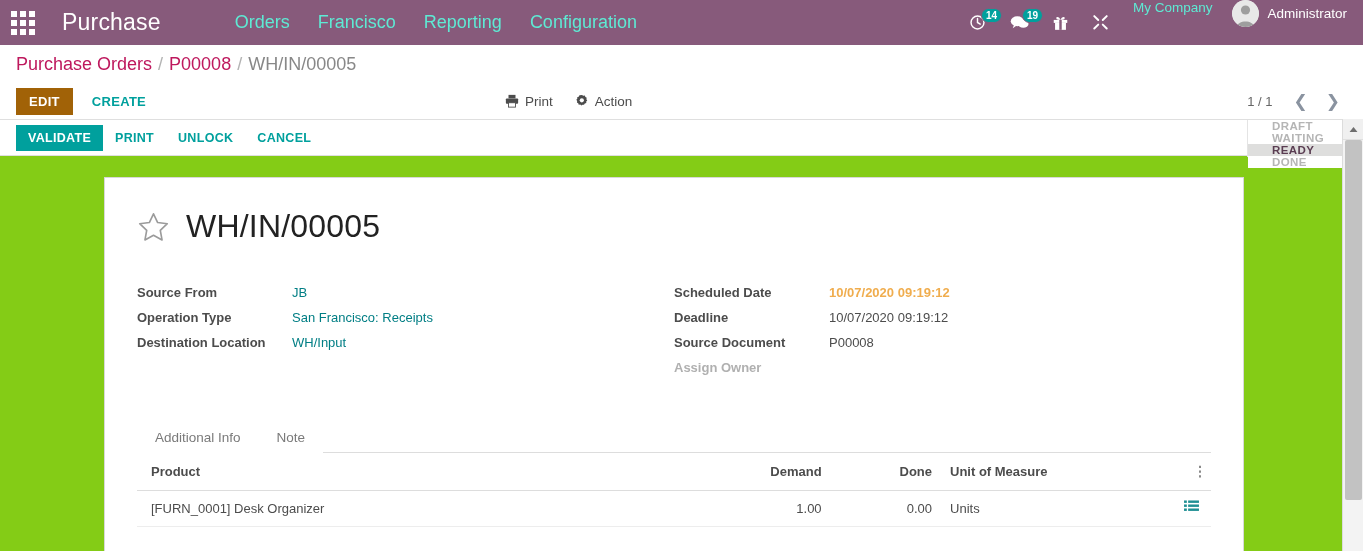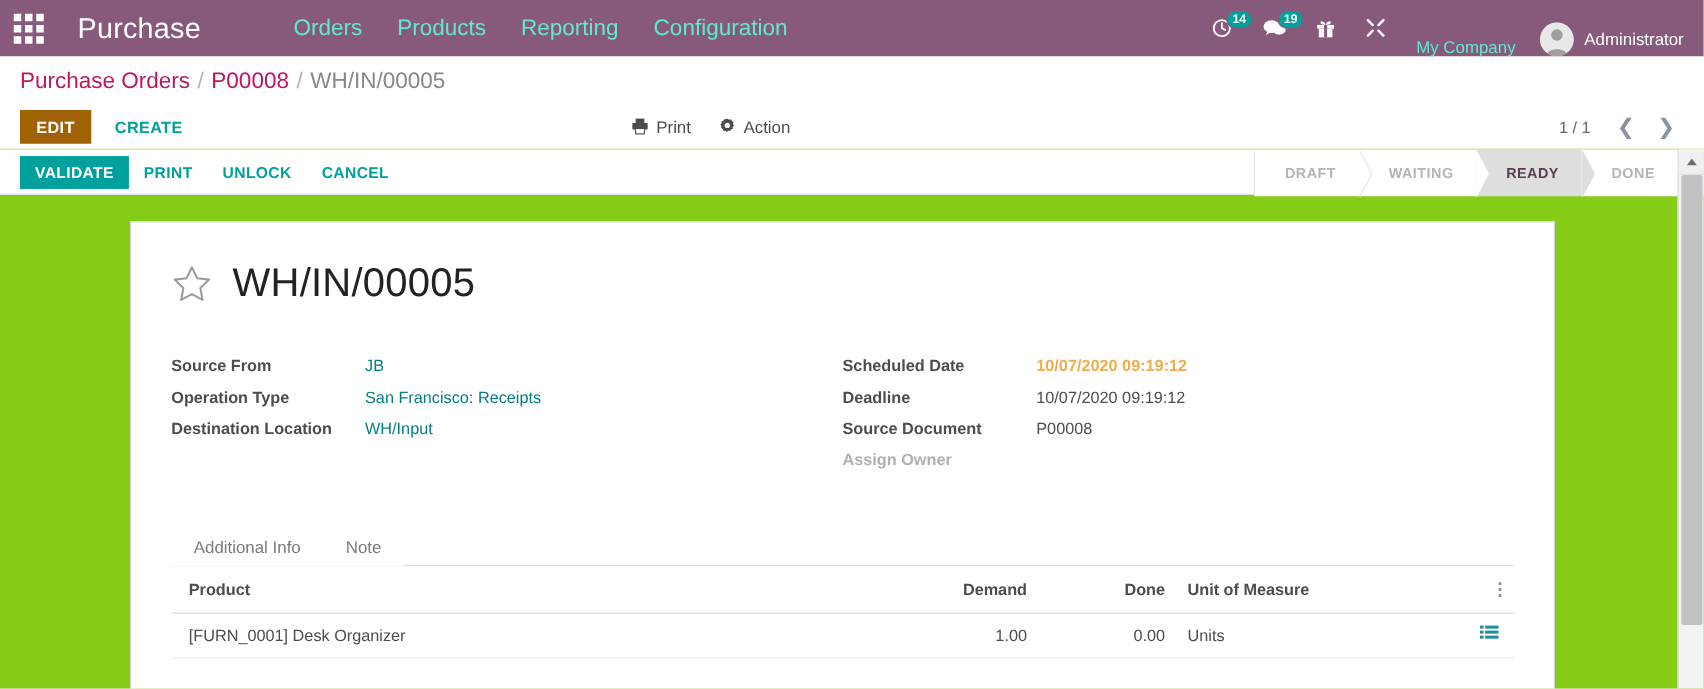--- a/index.html
+++ b/index.html
@@ -43,21 +43,21 @@
   .menu-item {
     font-size: 18px;
     color: #5eead4;
     padding: 13px 14px;
     cursor: pointer;
     white-space: nowrap;
   }
   .nav-right {
     position: absolute; right: 10px; top: 0;
     height: 45px;
-    display: flex; align-items: flex-end; gap: 0px;
+    display: flex; align-items: flex-start; gap: 0px;
   }
   .sysicon {
     position: relative;
     padding: 0 12px;
     height: 45px;
     display: flex; align-items: center;
     cursor: pointer;
   }
   .sysicon svg { display: block; }
   .badge {
@@ -191,20 +191,21 @@
     cursor: pointer;
     letter-spacing: .3px;
     font-family: inherit;
   }
   .statusbar {
     position: absolute;
     right: 21px; top: 0;
     height: 37px;
     display: flex; align-items: stretch;
     border-left: 1px solid #e4e4e4;
+    flex-direction: column;
   }
   .stat {
     position: relative;
     display: flex; align-items: center;
     padding: 0 18px 0 24px;
     font-size: 11.5px;
     font-weight: bold;
     color: #b5b5b5;
     letter-spacing: .4px;
     background: #ffffff;
@@ -394,21 +395,21 @@
         <i></i>
         <i></i>
         <i></i>
         <i></i>
     </div>
   </div>
   <div class="brand">Purchase</div>
 
   <div class="menu-items">
     <div class="menu-item">Orders</div>
-    <div class="menu-item">Products</div>
+    <div class="menu-item">Francisco</div>
     <div class="menu-item">Reporting</div>
     <div class="menu-item">Configuration</div>
   </div>
 
   <div class="nav-right">
     <div class="sysicon">
       <svg width="17" height="17" viewBox="0 0 20 20">
         <circle cx="10" cy="10" r="7.6" fill="none" stroke="#ffffff" stroke-width="1.7"></circle>
         <path d="M10 5.4 V10 L13.2 11.8" fill="none" stroke="#ffffff" stroke-width="1.7" stroke-linecap="round"></path>
       </svg>

